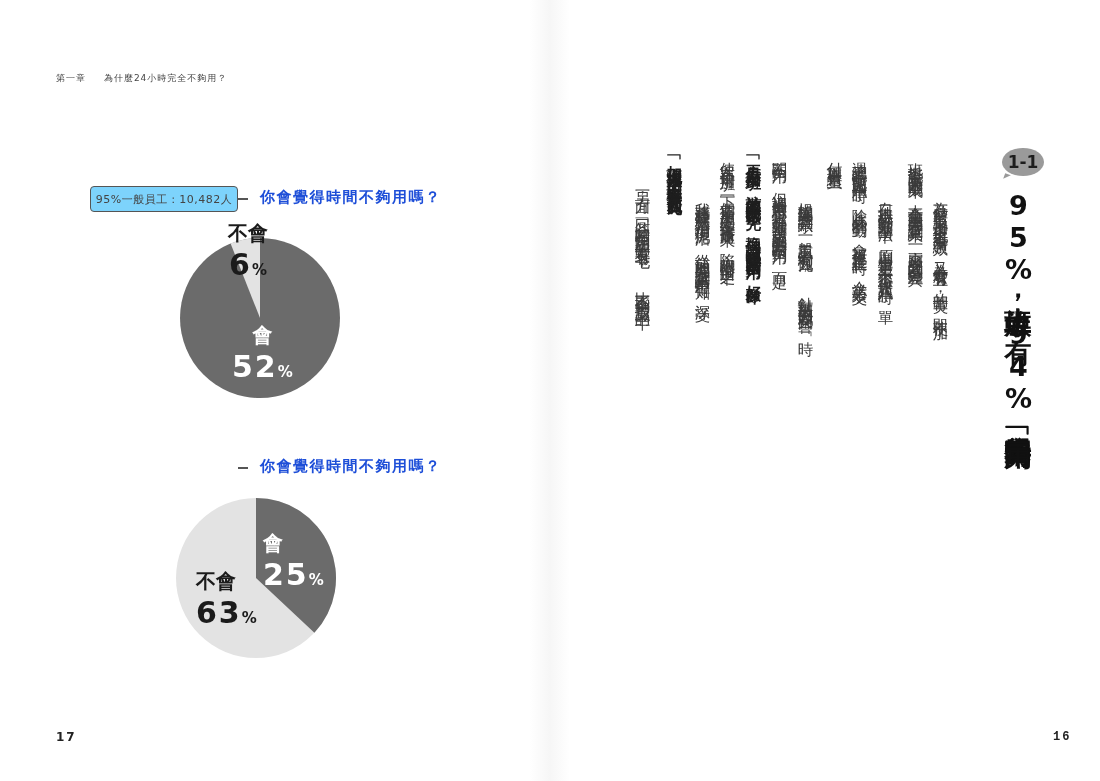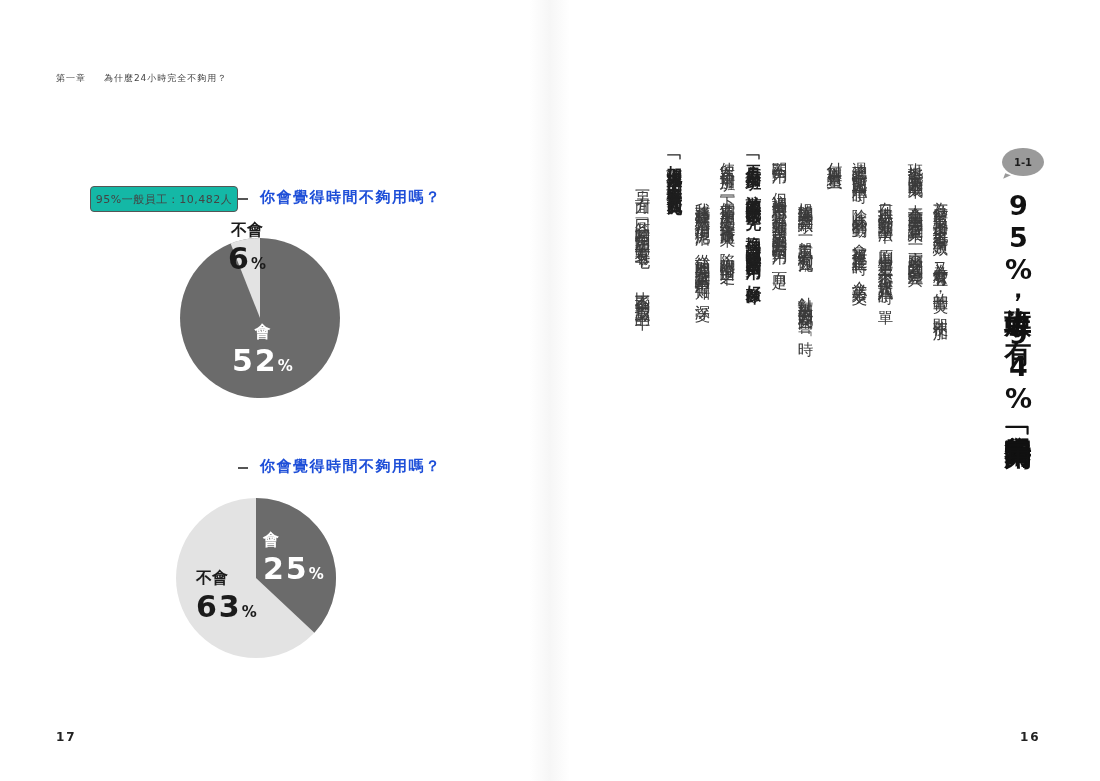--- a/index.html
+++ b/index.html
@@ -26,51 +26,51 @@
   .figure-title {
     position: absolute; left: 56px; top: 144px;
     font-size: 18px; color: #333; letter-spacing: 1.5px;
     font-family: "DejaVu Sans", sans-serif;
   }
 
   .tag-box {
     position: absolute; height: 24px; border: 1.3px solid #555;
     border-radius: 4px; font-size: 11px; color: #444;
     display: flex; align-items: center; justify-content: center;
-    background: #14b8a6; letter-spacing: 0.5px;
+    background: #7dd3fc; letter-spacing: 0.5px;
   }
   .tag-connector {
     position: absolute; width: 10px; height: 2px; background: #555;
   }
   .question {
     position: absolute; font-size: 15px; font-weight: bold; color: #1d4ed8;
     letter-spacing: 1.5px;
   }
 
   .pie { position: absolute; }
   .pie-label {
     position: absolute; font-weight: bold; white-space: nowrap;
     font-family: "DejaVu Sans", sans-serif;
   }
-  .pie-label .cat { display: block; font-size: 16px; }
+  .pie-label .cat { display: block; font-size: 20px; }
   .pie-label .num { font-size: 30px; letter-spacing: 2px; }
   .pie-label .pct { font-size: 15px; }
   .dark { color: #1b1b1b; }
   .light { color: #ffffff; }
 
   .page-num {
     position: absolute; top: 730px; font-size: 12px; font-weight: bold; color: #222;
     letter-spacing: 2px;
   }
 
   
   .section-badge {
     position: absolute; left: 1002px; top: 148px; width: 42px; height: 28px;
     border-radius: 50%; background: #9a9a9a; color: #1d1d1d;
-    font-size: 10px; font-weight: bold;
+    font-size: 17px; font-weight: bold;
     display: flex; align-items: center; justify-content: center;
   }
   .section-badge::after {
     content: ""; position: absolute; left: 2px; bottom: -4px;
     border-left: 6px solid #9a9a9a; border-bottom: 6px solid transparent;
     transform: rotate(20deg);
   }
   .section-title {
     position: absolute; left: 1005px; top: 190px;
     writing-mode: vertical-rl; text-orientation: upright;
@@ -144,14 +144,14 @@
   <div class="col" style="left:851px; top:150px;">週總工時不能超過四十小時。除此之外的勞動，會被視作延長工時，企業必須支</div>
   <div class="col" style="left:826px; top:150px;">付加班費給員工。</div>
   <div class="col" style="left:797px; top:190px;">根據問卷調查顯示，一般員工中約有九四％，針對加班的原因都回答：「時</div>
   <div class="col" style="left:771px; top:150px;">間不夠用」。但這裡的意思不是指「勞動基準法規定的勞動時間不夠用」，而是</div>
   <div class="col bold" style="left:746px; top:150px;">「再怎麼加班，該做的工作都做不完」，換句話說「感覺」時間不夠用。好像即</div>
   <div class="col" style="left:719px; top:150px;">使留在公司加班，下一個需要加班的工作又會接踵而來，陷入無限輪迴之中。</div>
   <div class="col" style="left:694px; top:190px;">我將這種狀態稱為「加班泥沼」。從前述的問卷調查結果中可得知，深受</div>
   <div class="col bold" style="left:667px; top:150px;">「加班泥沼」所苦的上班族竟高達九四％。</div>
   <div class="col" style="left:634px; top:180px;">另一方面，回答「時間不夠用」的菁英有三七％，比率不到一般員工的一半。</div>
 
-  <div class="page-num" style="left:1020px;">16</div>
+  <div class="page-num" style="left:1053px;font-family:Liberation Mono, monospace;">16</div>
 </div>
 
 </body></html>

